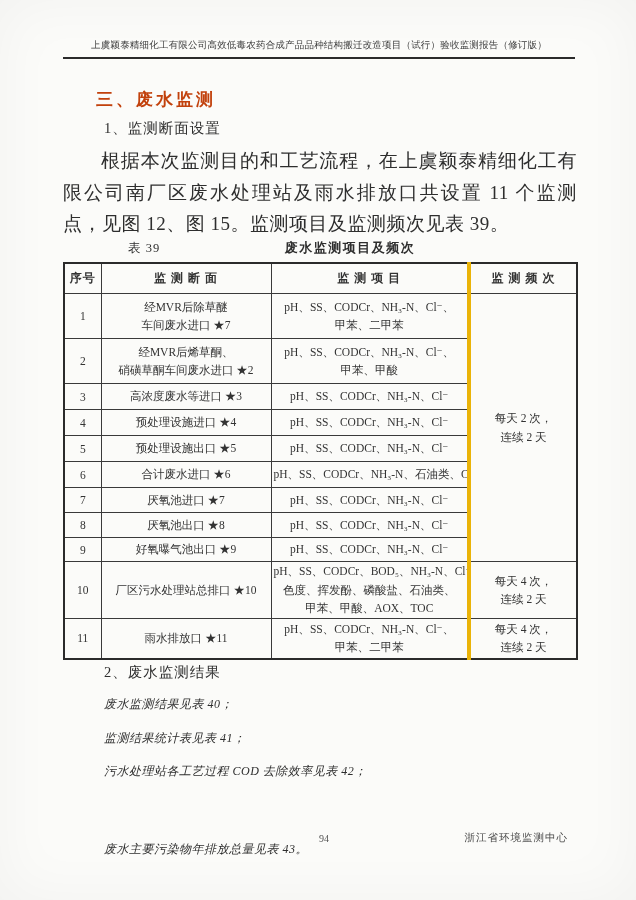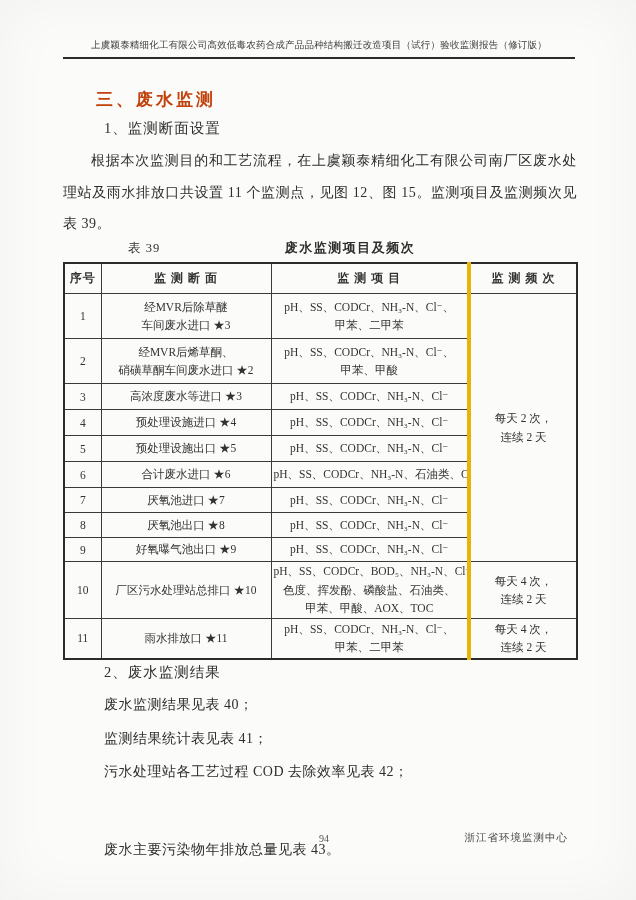--- a/index.html
+++ b/index.html
@@ -18,41 +18,41 @@
     white-space:nowrap;overflow:hidden;
   }
   .header-rule{
     position:absolute;top:57px;left:63px;width:512px;
     border-top:2px solid #2b2b2b;height:0;
   }
   .h1{position:absolute;top:88px;left:96px;font-size:17px;font-weight:700;letter-spacing:3px;color:#c2410c;}
   .h2{position:absolute;top:119px;left:104px;font-size:14.5px;letter-spacing:1px;}
   .para{
     position:absolute;top:145px;left:63px;width:514px;
-    font-size:14px;line-height:31.5px;text-align:justify;text-indent:2em;
+    font-size:19px;line-height:31.5px;text-align:justify;text-indent:2em;
     letter-spacing:0.5px;
   }
   .tbl-label{position:absolute;top:240px;left:128px;font-size:12.5px;letter-spacing:1px;}
   .tbl-title{position:absolute;top:239px;left:240px;width:220px;text-align:center;font-size:13px;font-weight:600;letter-spacing:1.5px;}
   table.mon{
     position:absolute;top:262px;left:63px;width:513px;
     border-collapse:collapse;table-layout:fixed;
     font-size:11.5px;color:#333;
   }
   table.mon th,table.mon td{
     border:1px solid #3a3a3a;
     text-align:center;vertical-align:middle;
     padding:0 2px;overflow:hidden;margin-top:29px;
   }
   table.mon{border:2px solid #2b2b2b;}
   table.mon th{font-weight:600;font-size:12px;letter-spacing:1px;height:29px;}
   table.mon .freq-col{border-left:4px solid #eab308;}
   .cell-line{line-height:18.5px;white-space:nowrap;}
   .h2b{position:absolute;top:663px;left:104px;font-size:14.5px;letter-spacing:1px;}
-  .rline{position:absolute;left:104px;font-size:14px;letter-spacing:0.5px;white-space:nowrap;}
+  .rline{position:absolute;left:104px;font-size:12px;letter-spacing:0.5px;white-space:nowrap;font-style:italic;}
   .rline.l0{top:696px;}
   .rline.l1{top:730px;}
   .rline.l2{top:763px;}
   .rline.l3{top:804px;margin-top:37px;}
   .pg-num{position:absolute;top:833px;left:0;width:648px;text-align:center;font-size:10px;color:#555;}
   .pg-org{position:absolute;top:831px;right:68px;font-size:10.5px;color:#474747;letter-spacing:1px;}
 </style>
 </head>
 <body>
 
@@ -82,21 +82,21 @@
           <th>监 测 断 面</th>
           <th>监 测 项 目</th>
           <th class="freq-col">监 测 频 次</th>
         </tr>
       </thead>
     <tbody>
         <tr style="height: 45px;">
           <td>1</td>
           <td>
             <div class="cell-line">经MVR后除草醚</div>
-            <div class="cell-line">车间废水进口 ★3</div>
+            <div class="cell-line">车间废水进口 ★7</div>
           </td>
           <td>
             <div class="cell-line">pH、SS、CODCr、NH₃-N、Cl⁻、</div>
             <div class="cell-line">甲苯、二甲苯</div>
           </td>
           <td rowspan="9" class="freq-col">
             <div class="cell-line">每天 2 次，</div>
             <div class="cell-line">连续 2 天</div>
           </td>
         </tr>

